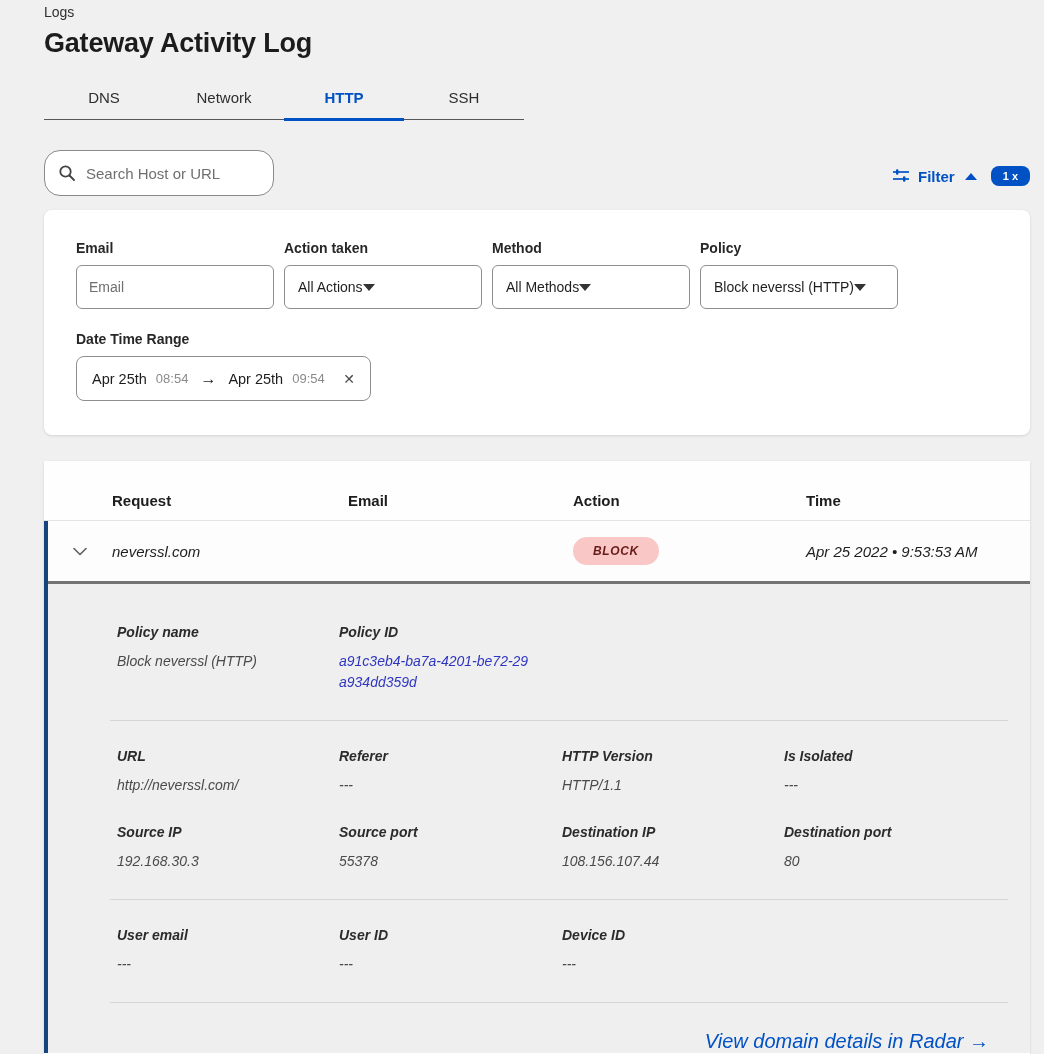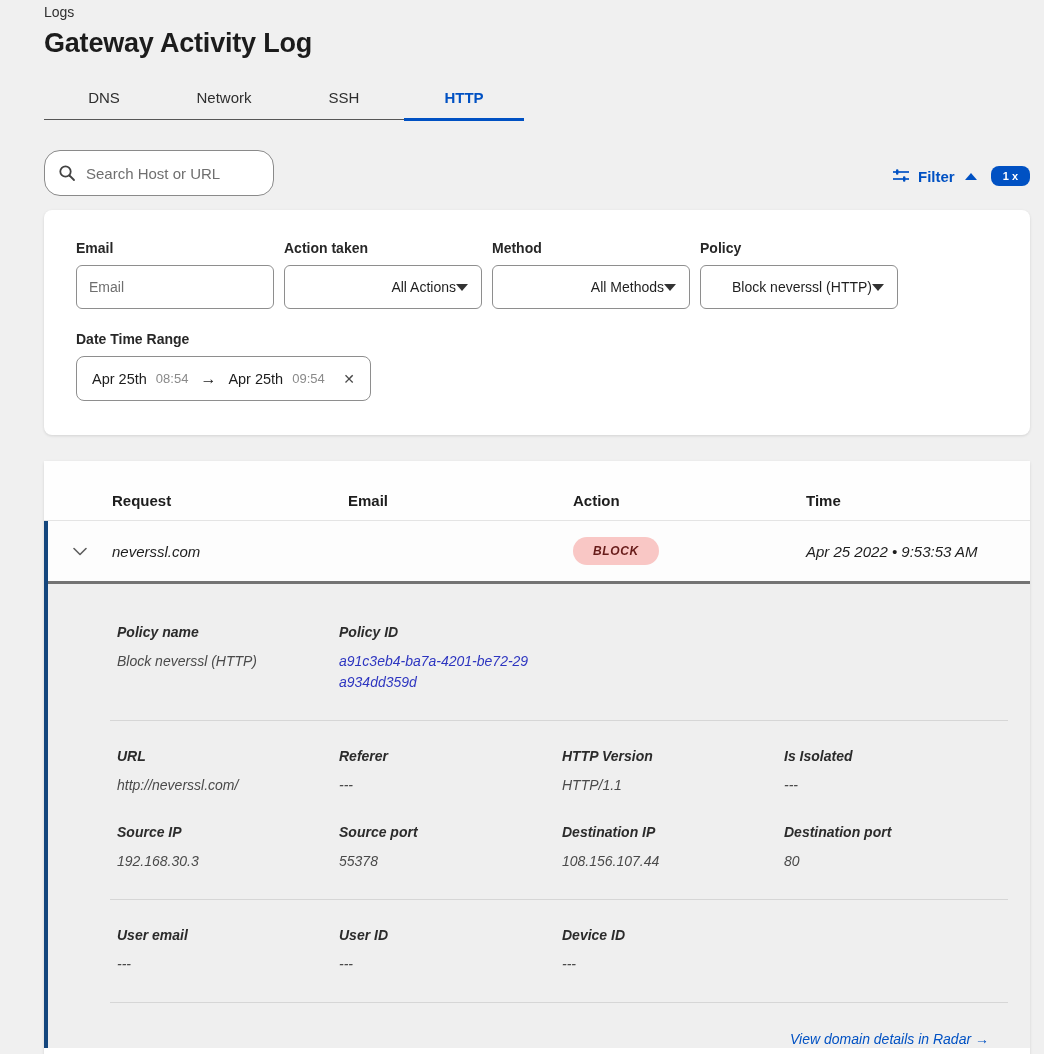--- a/index.html
+++ b/index.html
@@ -30,21 +30,21 @@
   .caret-up { width: 0; height: 0; border-left: 6px solid transparent; border-right: 6px solid transparent; border-bottom: 7px solid #0051c3; margin-left: 2px; }
   .filter-badge { background: #0051c3; color: #fff; font-size: 11px; font-weight: 700; padding: 4px 12px; border-radius: 8px; margin-left: 6px; }
 
   
   .filter-panel { margin-top: 14px; width: 986px; background: #fff; border-radius: 8px; box-shadow: 0 1px 3px rgba(0,0,0,.12); padding: 30px 0 34px 32px; }
   .fields-row { display: flex; gap: 10px; }
   .field-label { display: block; font-size: 14px; font-weight: 700; color: #272727; margin-bottom: 9px; }
   .text-input, .select { width: 198px; height: 44px; border: 1px solid #8e8e8e; border-radius: 6px; background: #fff; }
   .text-input { padding: 0 12px; font-size: 14px; color: #222; outline: none; font-family: inherit; }
   .text-input::placeholder { color: #6f6f6f; }
-  .select { display: flex; align-items: center; justify-content: flex-end; padding: 0 13px; font-size: 14px; color: #1f1f1f; cursor: pointer; }
+  .select { display: flex; align-items: center; justify-content: flex-start; padding: 0 13px; font-size: 14px; color: #1f1f1f; cursor: pointer; }
   .caret-down { width: 0; height: 0; border-left: 6px solid transparent; border-right: 6px solid transparent; border-top: 7px solid #333; }
   .date-section { margin-top: 22px; }
   .date-box { width: 295px; height: 45px; border: 1px solid #8e8e8e; border-radius: 8px; display: flex; align-items: center; padding: 1px 15px; gap: 9px; background: #fff; }
   .date-text { font-size: 14.5px; color: #1d1d1d; }
   .time-text { font-size: 13px; color: #8a8a8a; }
   .range-arrow { font-size: 16px; color: #222; padding: 0 3px; }
   .clear-x { margin-left: auto; font-size: 14px; color: #4a4a4a; cursor: pointer; }
 
   
   .table-card { margin-top: 26px; width: 986px; background: #fff; border-radius: 2px; box-shadow: 0 1px 3px rgba(0,0,0,.12); height: 610px; }
@@ -59,37 +59,37 @@
 
   
   .details { background: #efefef; border-top: 3px solid #737373; padding: 40px 22px 0 69px; }
   .dgrid { display: grid; grid-template-columns: 222px 223px 222px 1fr; }
   .dlabel { font-size: 14px; font-weight: 700; color: #2b2b2b; margin-bottom: 11px; }
   .dvalue { font-size: 14px; color: #4a4a4a; line-height: 1.5; }
   .policy-id-link { color: #2d35c0; max-width: 196px; word-break: break-all; cursor: pointer; }
   .divider { border: none; border-top: 1px solid #d6d6d6; margin: 27px 0 27px -7px; }
   .section-gap { margin-top: 28px; }
   .radar-row { text-align: right; padding-right: 19px; margin-top: 25px; }
-  .radar-link { font-size: 14px; color: #0051c3; cursor: pointer; }
+  .radar-link { font-size: 20px; color: #0051c3; cursor: pointer; }
 
   .icon-svg { display: block; }
 </style>
 </head>
 <body>
 
 <div class="content">
 
   <div class="breadcrumb">Logs</div>
   <h1 class="page-title">Gateway Activity Log</h1>
 
   <div class="tabs">
     <div class="tab">DNS</div>
     <div class="tab">Network</div>
+    <div class="tab active">HTTP</div>
     <div class="tab">SSH</div>
-    <div class="tab active">HTTP</div>
   </div>
 
   <div class="toolbar">
     <div class="searchbox">
       <span>
         <svg class="icon-svg" width="18" height="18" viewBox="0 0 18 18">
             <circle cx="7.5" cy="7.5" r="5.2" fill="none" stroke="#424242" stroke-width="1.8"></circle>
             <line x1="11.5" y1="11.5" x2="16" y2="16" stroke="#424242" stroke-width="1.8" stroke-linecap="round"></line>
           </svg>
       </span>

